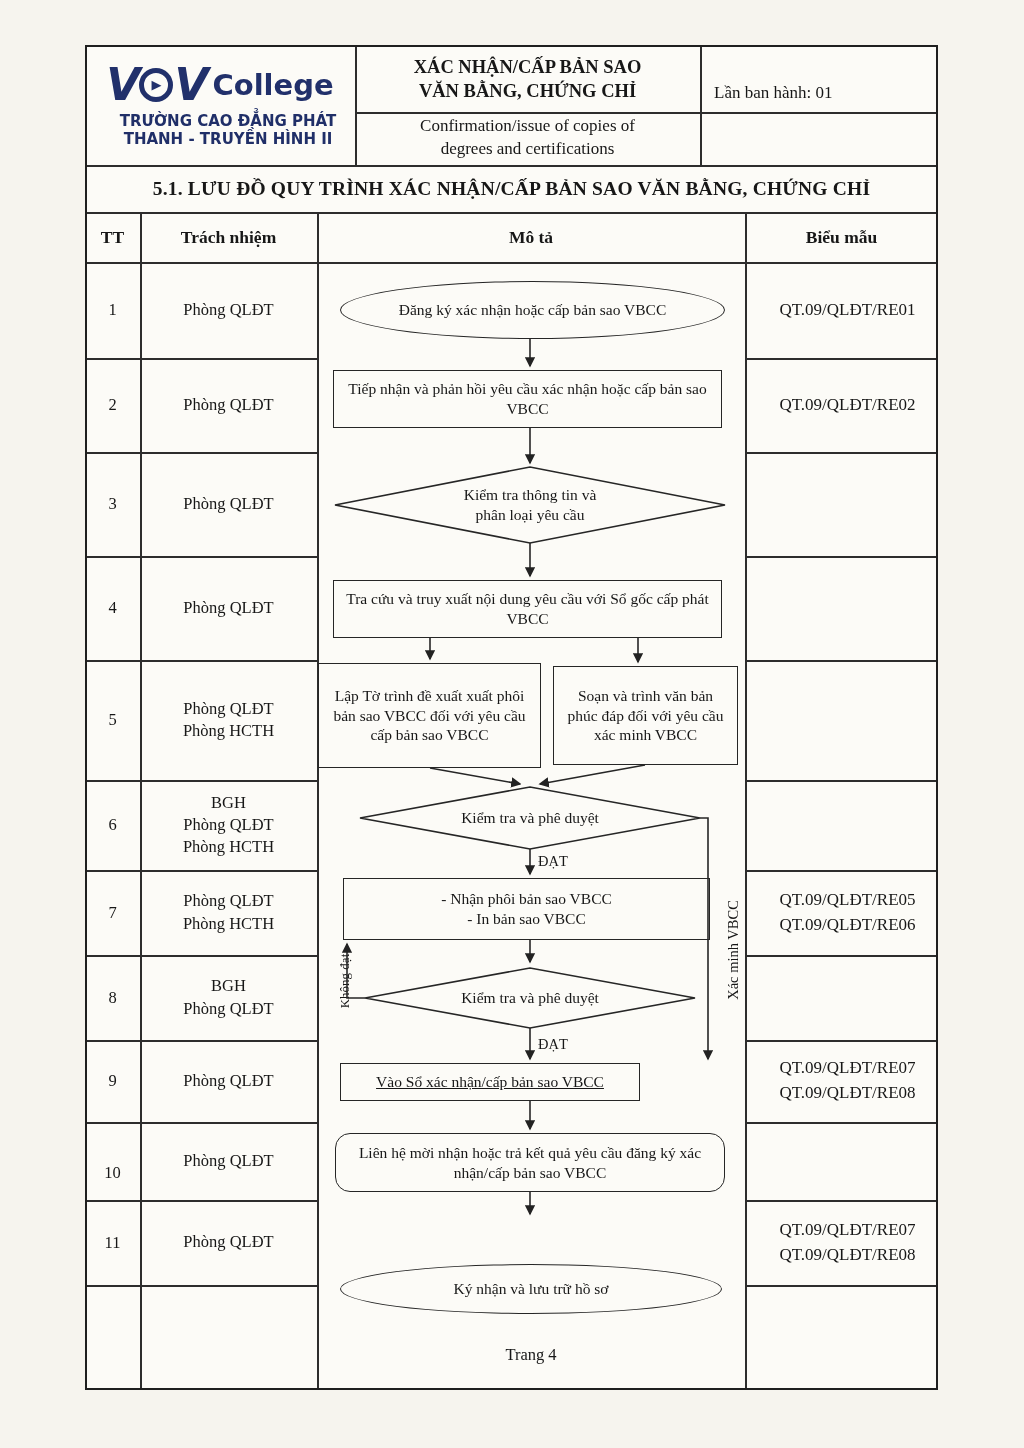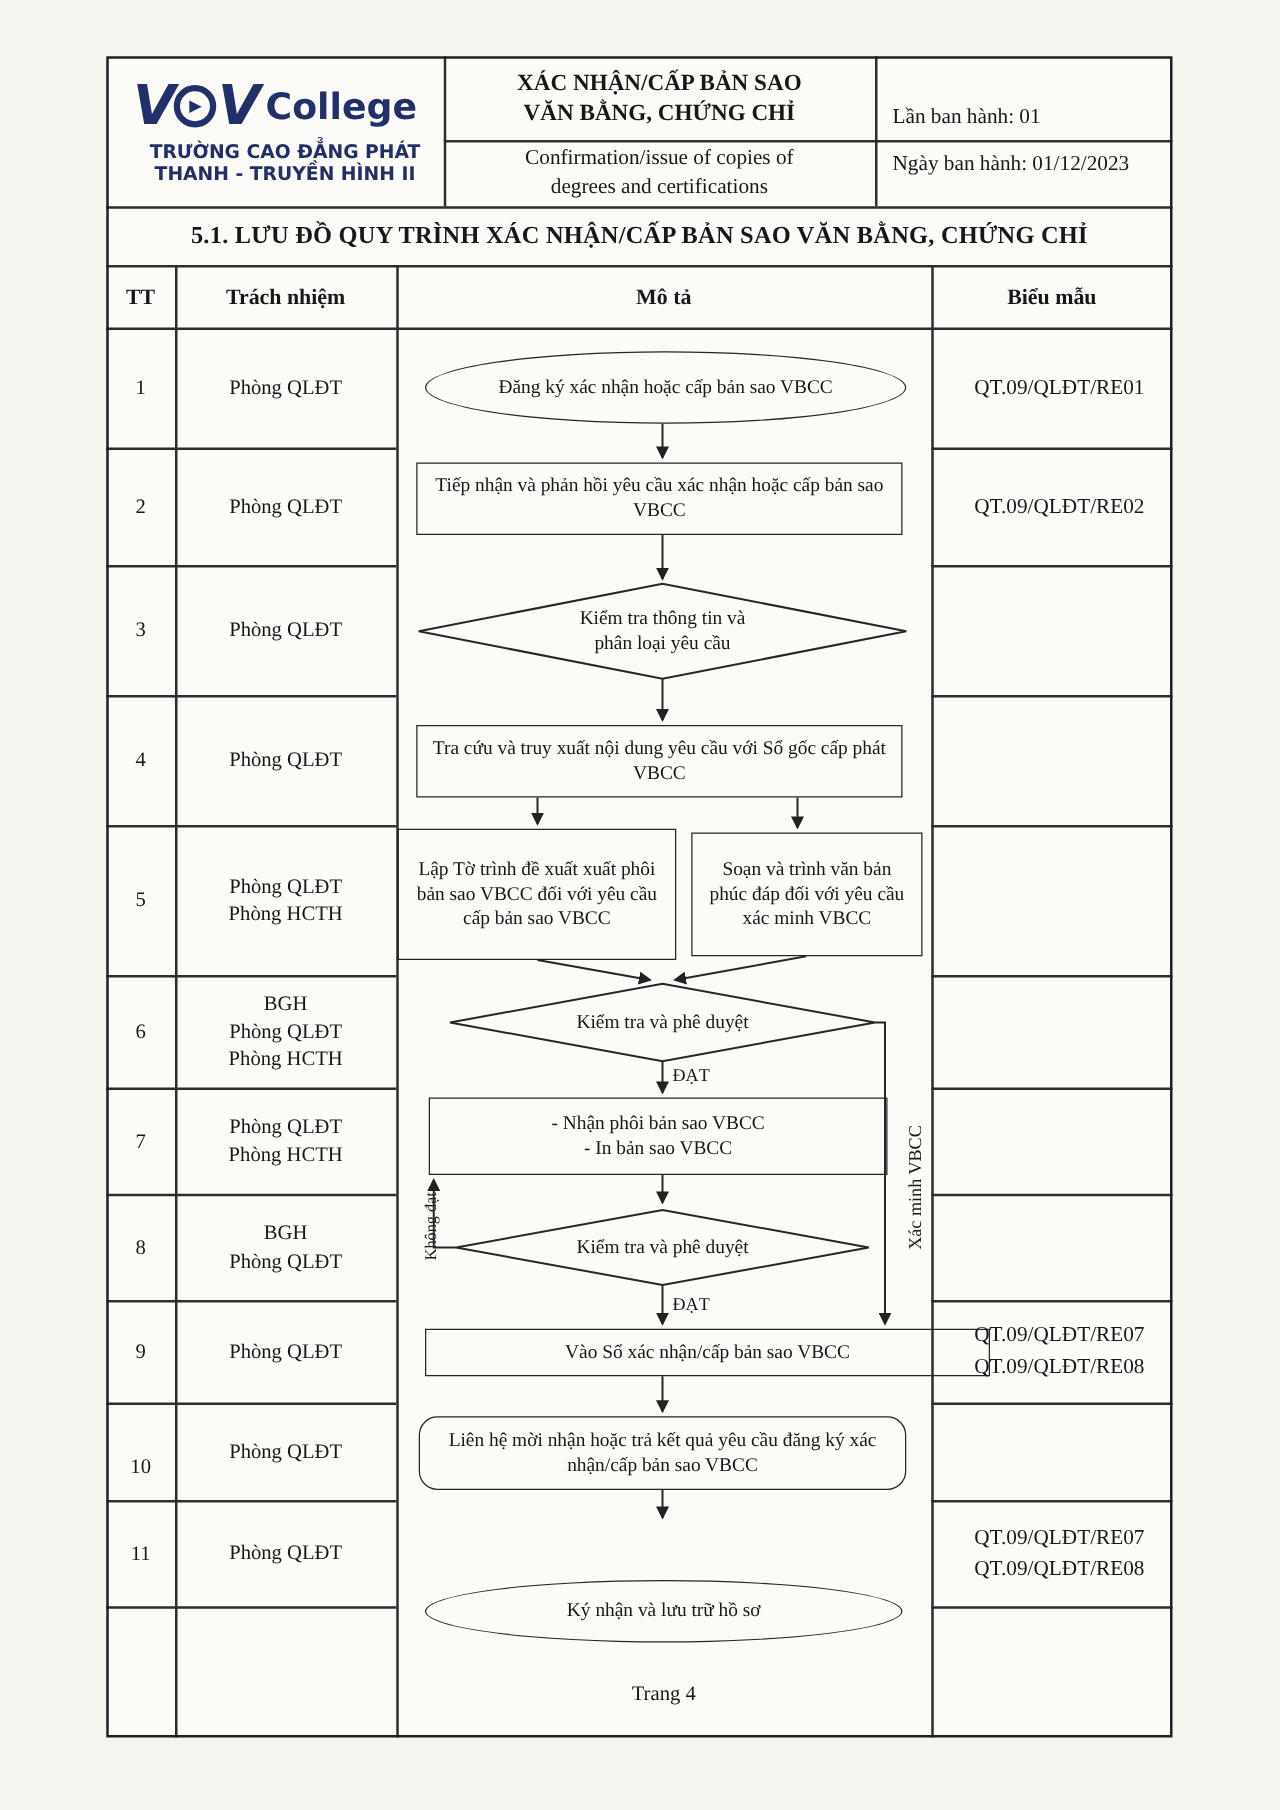--- a/index.html
+++ b/index.html
@@ -96,21 +96,20 @@
     </div>
     <div class="logo-sub">TRƯỜNG CAO ĐẲNG PHÁT THANH - TRUYỀN HÌNH II</div>
   </div>
 
   <div class="cell pre title-vi" style="left:355px;top:48px;width:345px;height:62px;">XÁC NHẬN/CẤP BẢN SAO
 VĂN BẰNG, CHỨNG CHỈ</div>
   <div class="cell pre title-en" style="left:355px;top:113px;width:345px;height:50px;">Confirmation/issue of copies of
 degrees and certifications</div>
 
   <div class="cell meta" style="left:700px;top:45px;width:238px;height:67px;justify-content:flex-start;align-items:flex-end;padding:0 0 9px 14px;">Lần ban hành: 01</div>
-  <div class="cell meta" style="left:700px;top:112px;width:238px;height:53px;justify-content:flex-start;align-items:flex-start;padding:9px 0 0 14px;">Ngày ban hành: 01/12/2023</div>
 
   <div class="cell section-title" style="left:85px;top:165px;width:853px;height:47px;">5.1. LƯU ĐỒ QUY TRÌNH XÁC NHẬN/CẤP BẢN SAO VĂN BẰNG, CHỨNG CHỈ</div>
 
   <div class="cell thead" style="left:85px;top:212px;width:55px;height:50px;">TT</div>
   <div class="cell thead" style="left:140px;top:212px;width:177px;height:50px;">Trách nhiệm</div>
   <div class="cell thead" style="left:317px;top:212px;width:428px;height:50px;">Mô tả</div>
   <div class="cell thead" style="left:745px;top:212px;width:193px;height:50px;">Biểu mẫu</div>
 
   <div class="cell num" style="left:85px;top:262px;width:55px;height:96px;">1</div>
   <div class="cell pre resp" style="left:140px;top:262px;width:177px;height:96px;">Phòng QLĐT</div>
@@ -134,20 +133,22 @@
 
   <div class="cell num" style="left:85px;top:780px;width:55px;height:90px;">6</div>
   <div class="cell pre resp" style="left:140px;top:780px;width:177px;height:90px;">BGH
 Phòng QLĐT
 Phòng HCTH</div>
   <div class="cell pre form" style="left:745px;top:780px;width:193px;height:90px;"></div>
 
   <div class="cell num" style="left:85px;top:870px;width:55px;height:85px;">7</div>
   <div class="cell pre resp" style="left:140px;top:870px;width:177px;height:85px;">Phòng QLĐT
 Phòng HCTH</div>
+  <div class="cell pre form" style="left:745px;top:870px;width:193px;height:85px;">QT.09/QLĐT/RE05
+QT.09/QLĐT/RE06</div>
 
   <div class="cell num" style="left:85px;top:955px;width:55px;height:85px;">8</div>
   <div class="cell pre resp" style="left:140px;top:955px;width:177px;height:85px;">BGH
 Phòng QLĐT</div>
   <div class="cell pre form" style="left:745px;top:955px;width:193px;height:85px;"></div>
 
   <div class="cell num" style="left:85px;top:1040px;width:55px;height:82px;">9</div>
   <div class="cell pre resp" style="left:140px;top:1040px;width:177px;height:82px;">Phòng QLĐT</div>
   <div class="cell pre form" style="left:745px;top:1040px;width:193px;height:82px;">QT.09/QLĐT/RE07
 QT.09/QLĐT/RE08</div>
@@ -165,21 +166,21 @@
   <div class="node rect" style="left:333px;top:370px;width:389px;height:58px;">Tiếp nhận và phản hồi yêu cầu xác nhận hoặc cấp bản sao VBCC</div>
   <div class="node pre" style="left:390px;top:478px;width:280px;height:54px;">Kiểm tra thông tin và
 phân loại yêu cầu</div>
   <div class="node rect" style="left:333px;top:580px;width:389px;height:58px;">Tra cứu và truy xuất nội dung yêu cầu với Sổ gốc cấp phát VBCC</div>
   <div class="node rect" style="left:318px;top:663px;width:223px;height:105px;">Lập Tờ trình đề xuất xuất phôi bản sao VBCC đối với yêu cầu cấp bản sao VBCC</div>
   <div class="node rect" style="left:553px;top:666px;width:185px;height:99px;">Soạn và trình văn bản phúc đáp đối với yêu cầu xác minh VBCC</div>
   <div class="node" style="left:420px;top:805px;width:220px;height:26px;">Kiểm tra và phê duyệt</div>
   <div class="node rect pre" style="left:343px;top:878px;width:367px;height:62px;">- Nhận phôi bản sao VBCC
 - In bản sao VBCC</div>
   <div class="node" style="left:420px;top:985px;width:220px;height:26px;">Kiểm tra và phê duyệt</div>
-  <div class="node rect" style="left:340px;top:1063px;width:452px;height:38px;">Vào Sổ xác nhận/cấp bản sao VBCC</div>
+  <div class="node rect" style="left:340px;top:1063px;width:300px;height:38px;text-decoration:underline;">Vào Sổ xác nhận/cấp bản sao VBCC</div>
   <div class="node rect" style="left:335px;top:1133px;width:390px;height:59px;border-radius:15px;">Liên hệ mời nhận hoặc trả kết quả yêu cầu đăng ký xác nhận/cấp bản sao VBCC</div>
   <div class="node ellipse" style="left:340px;top:1264px;width:382px;height:50px;text-align:center;">Ký nhận và lưu trữ hồ sơ</div>
 
   <div class="flabel" style="left:538px;top:853px;">ĐẠT</div>
   <div class="flabel" style="left:538px;top:1036px;">ĐẠT</div>
   <div class="flabel rot" style="left:309px;top:969px;width:80px;height:24px;font-size:13px;">Không đạt</div>
   <div class="flabel rot" style="left:677px;top:938px;width:120px;height:24px;">Xác minh VBCC</div>
 
   <svg class="overlay" width="1024" height="1448" viewBox="0 0 1024 1448">
     <defs>

